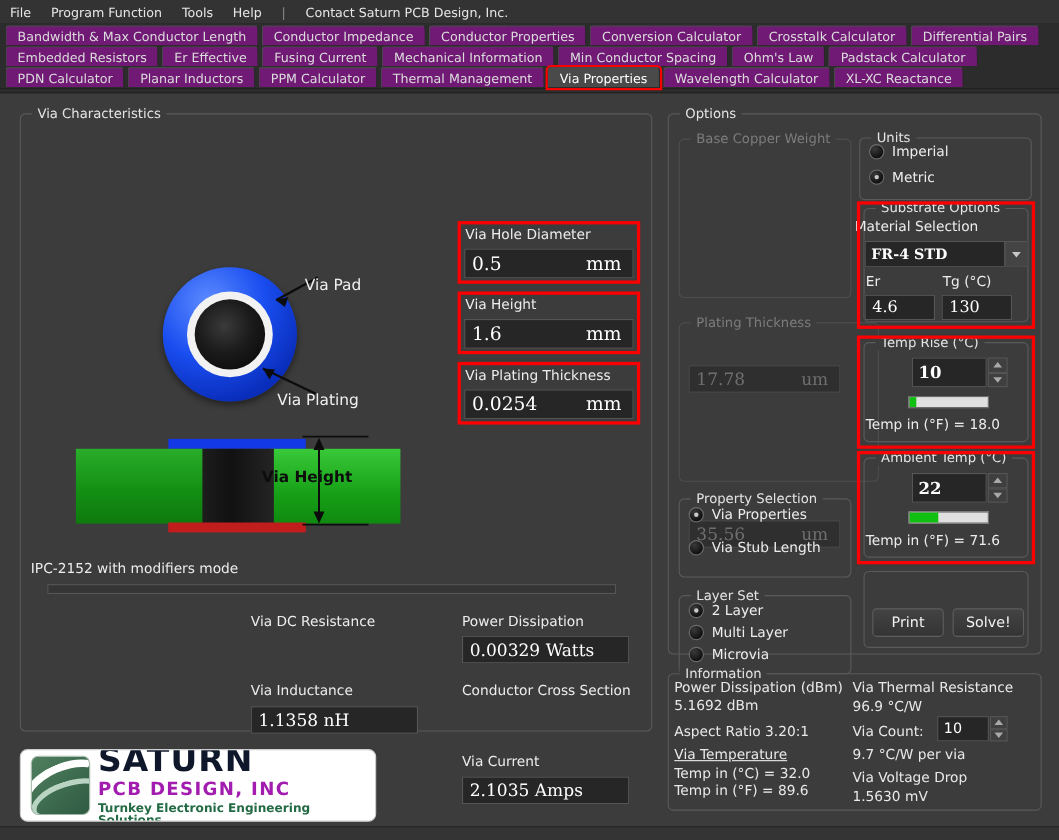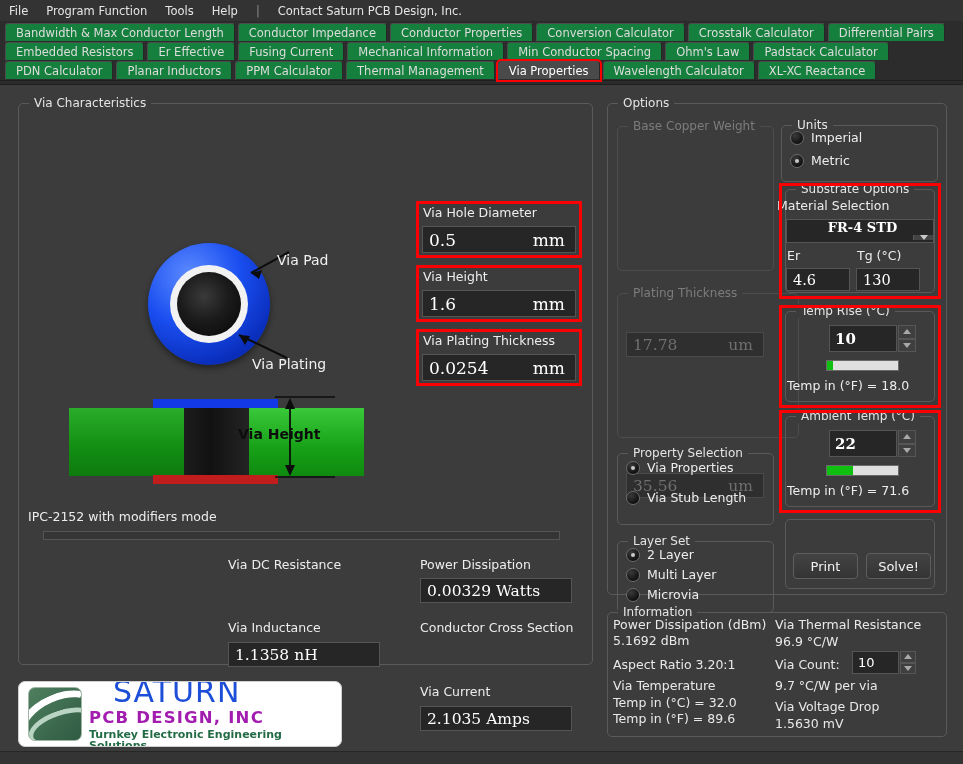--- a/index.html
+++ b/index.html
@@ -15,21 +15,21 @@
   
   .menubar{height:21px;background:#333333;display:flex;align-items:center;padding-left:9px;border-bottom:1px solid #2b2b2b;}
   .menubar .mi{font-size:11.5px;color:#e6e6e6;margin-right:18px;white-space:nowrap;}
   .menubar .sep{color:#8a8a8a;margin-right:18px;}
   .menubar .contact{color:#e6e6e6;}
 
   
   .tabstrip{background:#2c2c2c;padding-top:1px;}
   .tabrow{display:flex;height:19px;align-items:stretch;padding-left:5px;}
   .tab{
-    background:#15803d;
+    background:#701a75;
     color:#dcdcdc;
     font-size:11.5px;
     display:flex;align-items:center;justify-content:center;
     padding:0 10px;
     border-top:1px solid #4c4c4c;
     border-left:1px solid #4c4c4c;
     border-right:1px solid #272727;
     border-bottom:1px solid #2c2c2c;
     border-radius:3px 3px 0 0;
     margin-right:3px;
@@ -153,21 +153,21 @@
     content:"";position:absolute;left:-12px;top:6px;width:70px;height:36px;border-radius:50%;
     border:7px solid #ffffff;border-right-color:transparent;border-bottom-color:transparent;
     transform:rotate(-24deg);
   }
   .logo .mark::after{
     content:"";position:absolute;left:-2px;top:22px;width:62px;height:26px;border-radius:50%;
     border:5px solid #b9d4c2;border-right-color:transparent;border-bottom-color:transparent;
     transform:rotate(-18deg);
   }
   .logo .words{display:flex;flex-direction:column;justify-content:center;line-height:1;}
-  .logo .w1{font-size:30px;font-weight:normal;color:#1d4ed8;letter-spacing:1px;font-family:"DejaVu Sans","Liberation Sans",sans-serif;margin-left:24px;}
+  .logo .w1{font-size:30px;font-weight:bold;color:#0f172a;letter-spacing:1px;font-family:"DejaVu Sans","Liberation Sans",sans-serif;}
   .logo .w2{font-size:16.5px;font-weight:bold;color:#a21caf;letter-spacing:1.2px;margin-top:3px;}
   .logo .w3{font-size:11px;font-weight:bold;color:#236b45;margin-top:3px;}
 
   .statusbar{position:absolute;left:0;bottom:0;width:963px;height:12px;background:#343434;border-top:1px solid #262626;}
 </style>
 </head>
 <body>
 
 <div id="app">
 
@@ -319,21 +319,21 @@
     <div class="radio on" style="left:790px;top:68px;">
       <span class="dot"></span>
       <span>Metric</span>
     </div>
 
     <div class="redrect" style="left:779px;top:98px;width:162px;height:116px;"></div>
     <div class="gbox" style="left:785px;top:104px;width:150px;height:104px;">
       <span class="legend">Substrate Options</span>
     </div>
     <span class="lbl" style="left:766px;top:113px;padding-left:11px;">Material Selection</span>
-    <div class="combo" style="left:786px;top:134px;width:148px;height:24px;flex-direction:column;">
+    <div class="combo" style="left:786px;top:134px;width:148px;height:24px;">
       <span class="txt">FR-4 STD</span>
       <span class="arrowbtn">
           <i></i>
         </span>
     </div>
     <span class="lbl" style="left:787px;top:163px;">Er</span>
     <span class="lbl" style="left:857px;top:163px;">Tg (°C)</span>
     <div class="field" style="left:786px;top:183px;width:64px;height:23px;font-size:14.5px;">
       <span class="v">4.6</span>
     </div>
@@ -416,21 +416,21 @@
     <div class="gbox" style="left:785px;top:434px;width:150px;height:70px;"></div>
     <div class="btn" style="left:793px;top:468px;width:65px;height:26px;">Print</div>
     <div class="btn" style="left:866px;top:468px;width:65px;height:26px;">Solve!</div>
 
     <div class="gbox" style="left:607px;top:527px;width:340px;height:125px;">
       <span class="legend">Information</span>
     </div>
     <span class="info" style="left:613px;top:531px;">Power Dissipation (dBm)</span>
     <span class="info" style="left:613px;top:547px;">5.1692 dBm</span>
     <span class="info" style="left:613px;top:571px;">Aspect Ratio   3.20:1</span>
-    <span class="info" style="left:613px;top:592px;">Via Temperature</span>
+    <span class="info" style="left:613px;top:592px;text-decoration:underline;">Via Temperature</span>
     <span class="info" style="left:613px;top:609px;">Temp in (°C) = 32.0</span>
     <span class="info" style="left:613px;top:625px;">Temp in (°F) = 89.6</span>
 
     <span class="info" style="left:775px;top:531px;">Via Thermal Resistance</span>
     <span class="info" style="left:775px;top:548px;">96.9 °C/W</span>
     <span class="info" style="left:775px;top:571px;">Via Count:</span>
     <div class="spin" style="left:852px;top:566px;height:23px;">
       <div class="sbox" style="width:47px;font-size:13px;font-family:'DejaVu Sans',sans-serif;font-weight:normal;">
           <span>10</span>
         </div>

